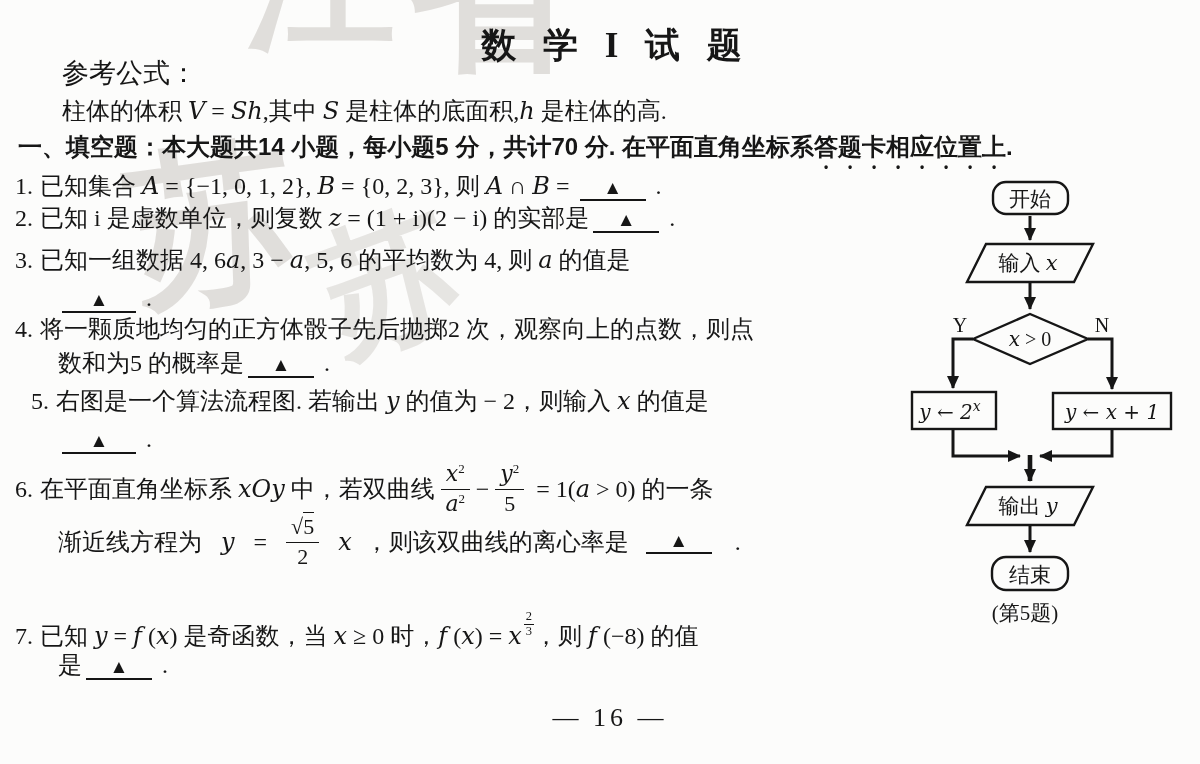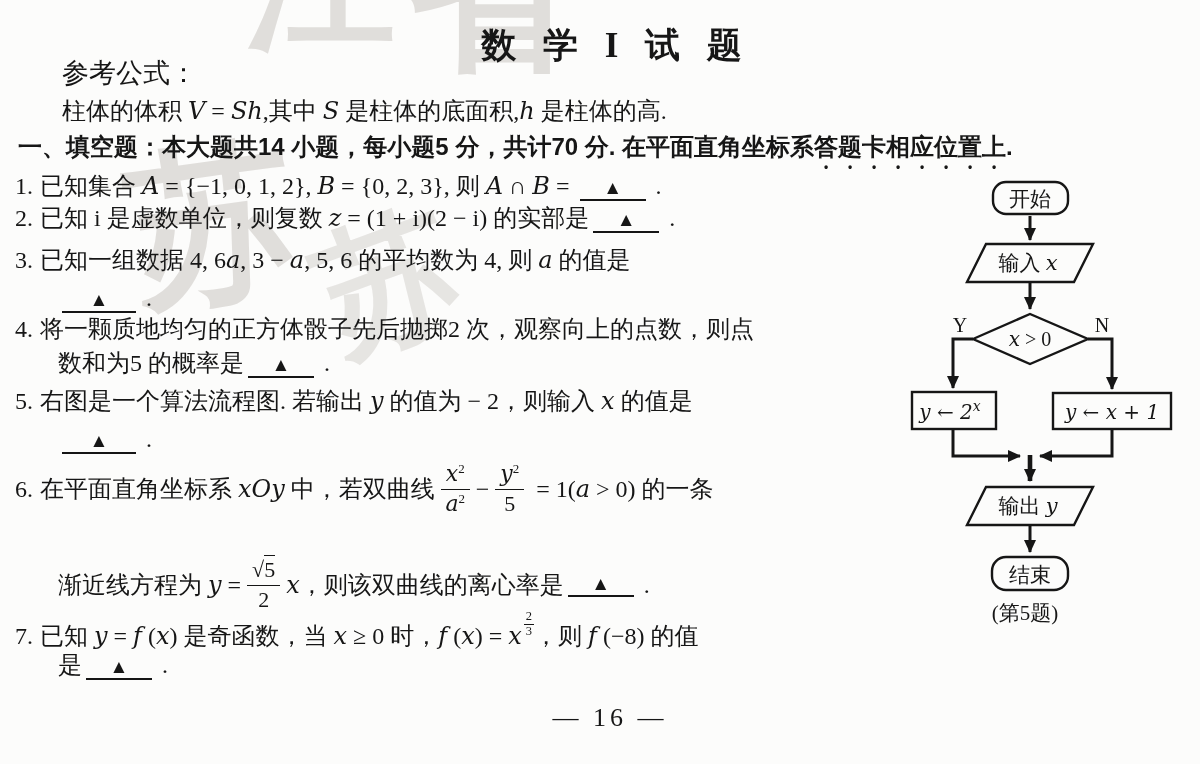--- a/index.html
+++ b/index.html
@@ -50,24 +50,24 @@
   .supfrac { display:inline-block; vertical-align:9px; font-size:12.5px; line-height:1.1; text-align:center; margin-left:2px; }
   .supfrac .n { display:block; border-bottom:1.2px solid #151515; padding:0 2px; }
   .supfrac .d { display:block; }
   
   .l1 { left:15px; top:171px; }
   .l2 { left:15px; top:203px; }
   .l3 { left:15px; top:245px; }
   .l4 { left:58px; top:283px; }
   .l5 { left:15px; top:314px; }
   .l6 { left:58px; top:348px; }
-  .l7 { left:15px; top:386px; }
+  .l7 { left:31px; top:386px; }
   .l8 { left:58px; top:424px; }
   .l9 { left:15px; top:457px; height:64px; }
-  .l10 { left:58px; top:555px; height:60px; }
+  .l10 { left:58px; top:512px; height:60px;gap:13px; }
   .l11 { left:15px; top:610px; }
   .l12 { left:58px; top:650px; }
   .fx { display:flex; align-items:center; }
   .fx > span { white-space:pre; }
   .footer { position:absolute; top:703px; left:0; width:100%; text-align:center; font-size:26px; letter-spacing:4px;padding-left:10px; }
   
   .flowchart { position:absolute; left:890px; top:168px; width:300px; height:470px; }
   .fc-shape { fill:none; stroke:#161616; stroke-width:2.4px; }
   .fc-line { fill:none; stroke:#161616; stroke-width:3px; }
   .fc-thick { stroke-width:4.6px; }

